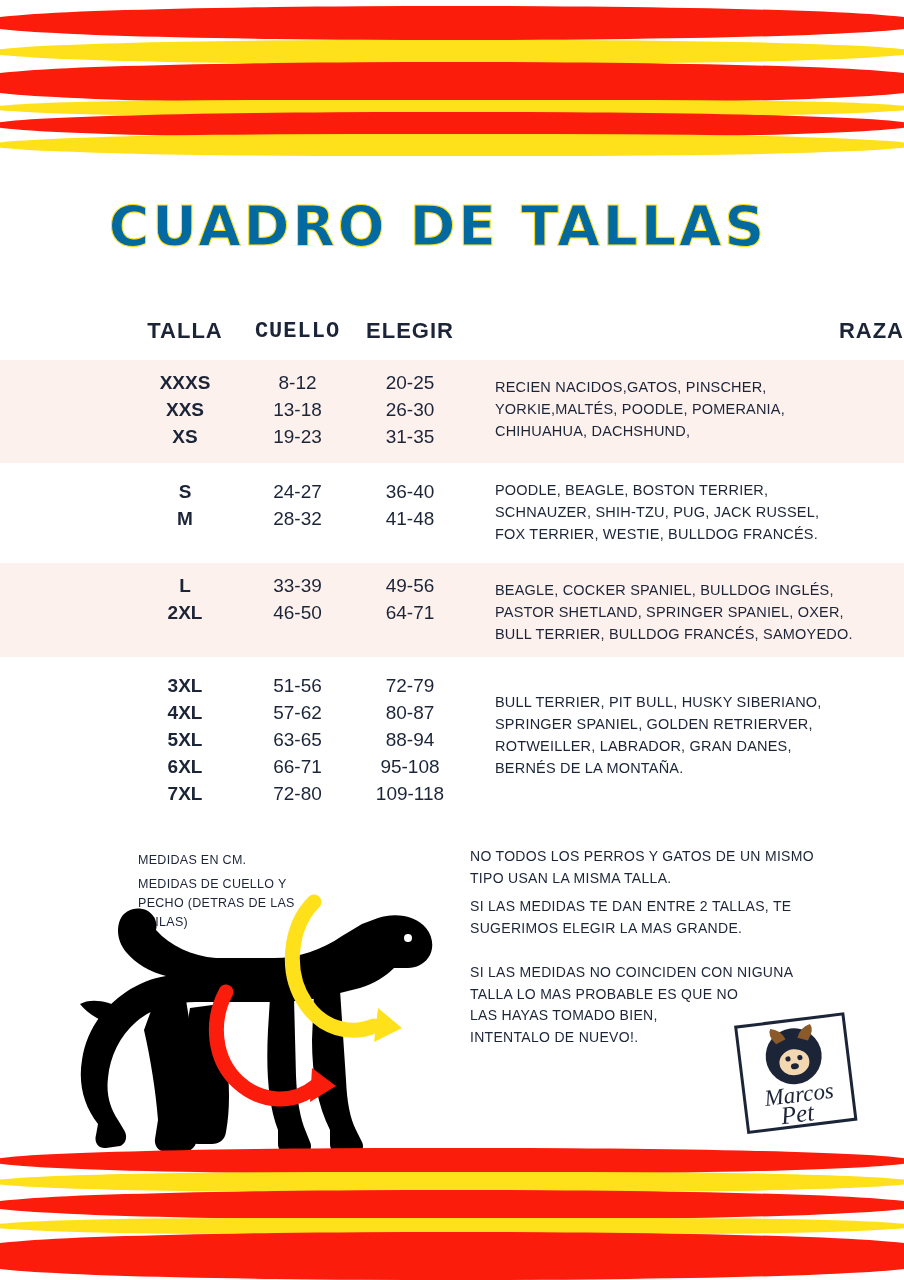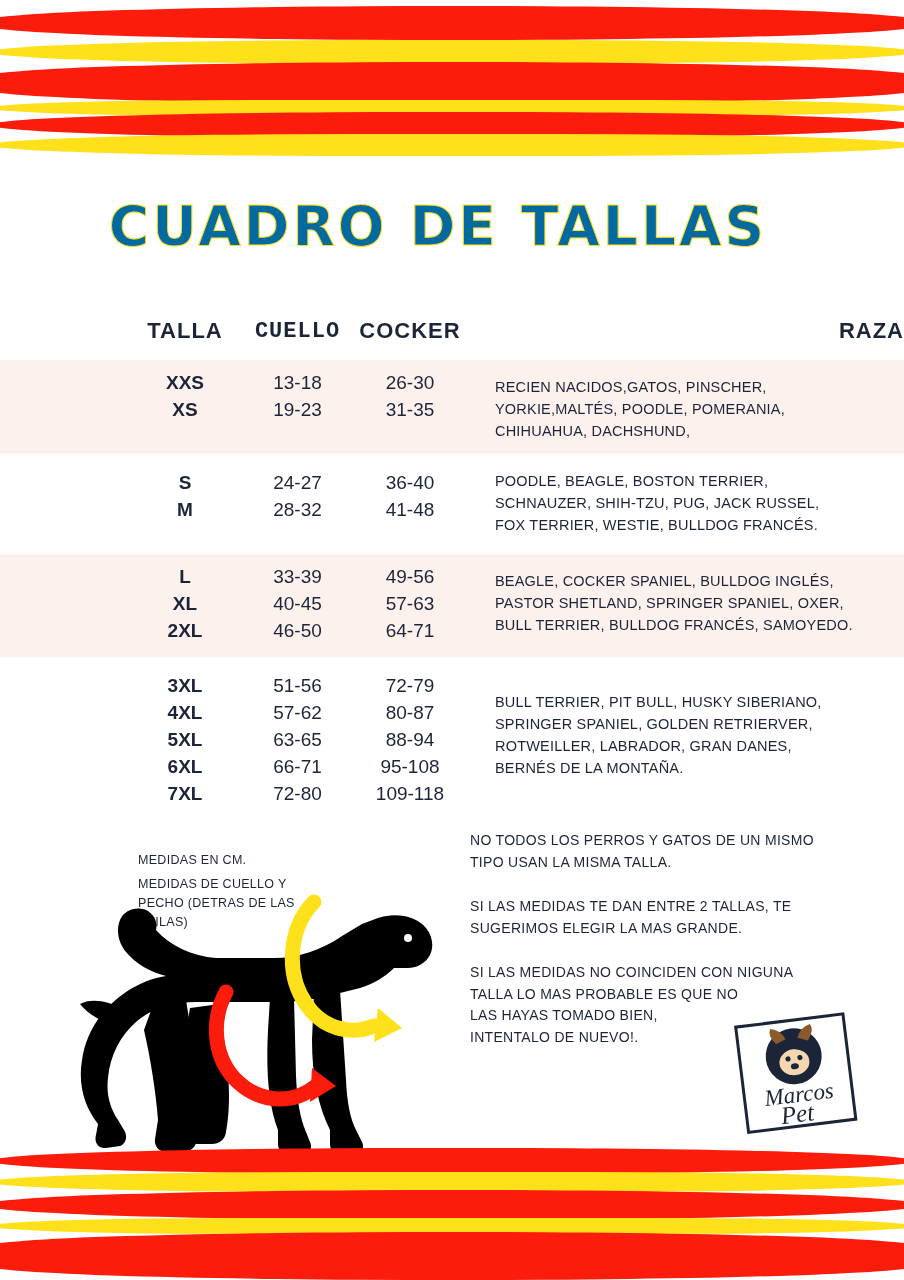--- a/index.html
+++ b/index.html
@@ -155,26 +155,31 @@
   <div class="stripe yellow wavy" style="top:134px;height:22px;"></div>
 </div>
 
 <div class="title">CUADRO DE TALLAS</div>
 
 <div class="table-wrap">
 
   <div class="col-headers">
     <div class="c-talla">TALLA</div>
     <div class="c-cuello">CUELLO</div>
-    <div class="c-pecho">COCKER</div>
+    <div class="c-pecho">ELEGIR</div>
     <div class="c-raza">RAZA</div>
   </div>
 
   <div class="grp shaded">
     <div class="nums">
+      <div class="row">
+        <div class="s">XXXS</div>
+        <div class="n">8-12</div>
+        <div class="p">20-25</div>
+      </div>
       <div class="row">
         <div class="s">XXS</div>
         <div class="n">13-18</div>
         <div class="p">26-30</div>
       </div>
       <div class="row">
         <div class="s">XS</div>
         <div class="n">19-23</div>
         <div class="p">31-35</div>
       </div>
@@ -201,25 +206,20 @@
 SCHNAUZER, SHIH-TZU, PUG, JACK RUSSEL,
 FOX TERRIER, WESTIE, BULLDOG FRANCÉS.</div>
   </div>
 
   <div class="grp shaded">
     <div class="nums">
       <div class="row">
         <div class="s">L</div>
         <div class="n">33-39</div>
         <div class="p">49-56</div>
-      </div>
-      <div class="row">
-        <div class="s">XL</div>
-        <div class="n">40-45</div>
-        <div class="p">57-63</div>
       </div>
       <div class="row">
         <div class="s">2XL</div>
         <div class="n">46-50</div>
         <div class="p">64-71</div>
       </div>
     </div>
     <div class="breeds pt6" style="white-space:pre-line;">BEAGLE, COCKER SPANIEL, BULLDOG INGLÉS,
 PASTOR SHETLAND, SPRINGER SPANIEL, OXER,
 BULL TERRIER, BULLDOG FRANCÉS, SAMOYEDO.</div>
@@ -259,21 +259,21 @@
 BERNÉS DE LA MONTAÑA.</div>
   </div>
 
 </div>
 
 <div class="note note-cm">MEDIDAS EN CM.</div>
 <div class="note note-meas" style="white-space:pre-line;">MEDIDAS DE CUELLO Y
 PECHO (DETRAS DE LAS
 AXILAS)</div>
 
-<div class="rnote rnote-1" style="white-space:pre-line;">NO TODOS LOS PERROS Y GATOS DE UN MISMO
+<div class="rnote rnote-1" style="white-space:pre-line;margin-top:16px;">NO TODOS LOS PERROS Y GATOS DE UN MISMO
 TIPO USAN LA MISMA TALLA.</div>
 <div class="rnote rnote-2" style="white-space:pre-line;">SI LAS MEDIDAS TE DAN ENTRE 2 TALLAS, TE
 SUGERIMOS ELEGIR LA MAS GRANDE.</div>
 <div class="rnote rnote-3" style="white-space:pre-line;">SI LAS MEDIDAS NO COINCIDEN CON NIGUNA
 TALLA LO MAS PROBABLE ES QUE NO
 LAS HAYAS TOMADO BIEN,
 INTENTALO DE NUEVO!.</div>
 
 <div class="dog">
   <svg viewBox="0 0 380 280" width="380" height="280" xmlns="http://www.w3.org/2000/svg">

